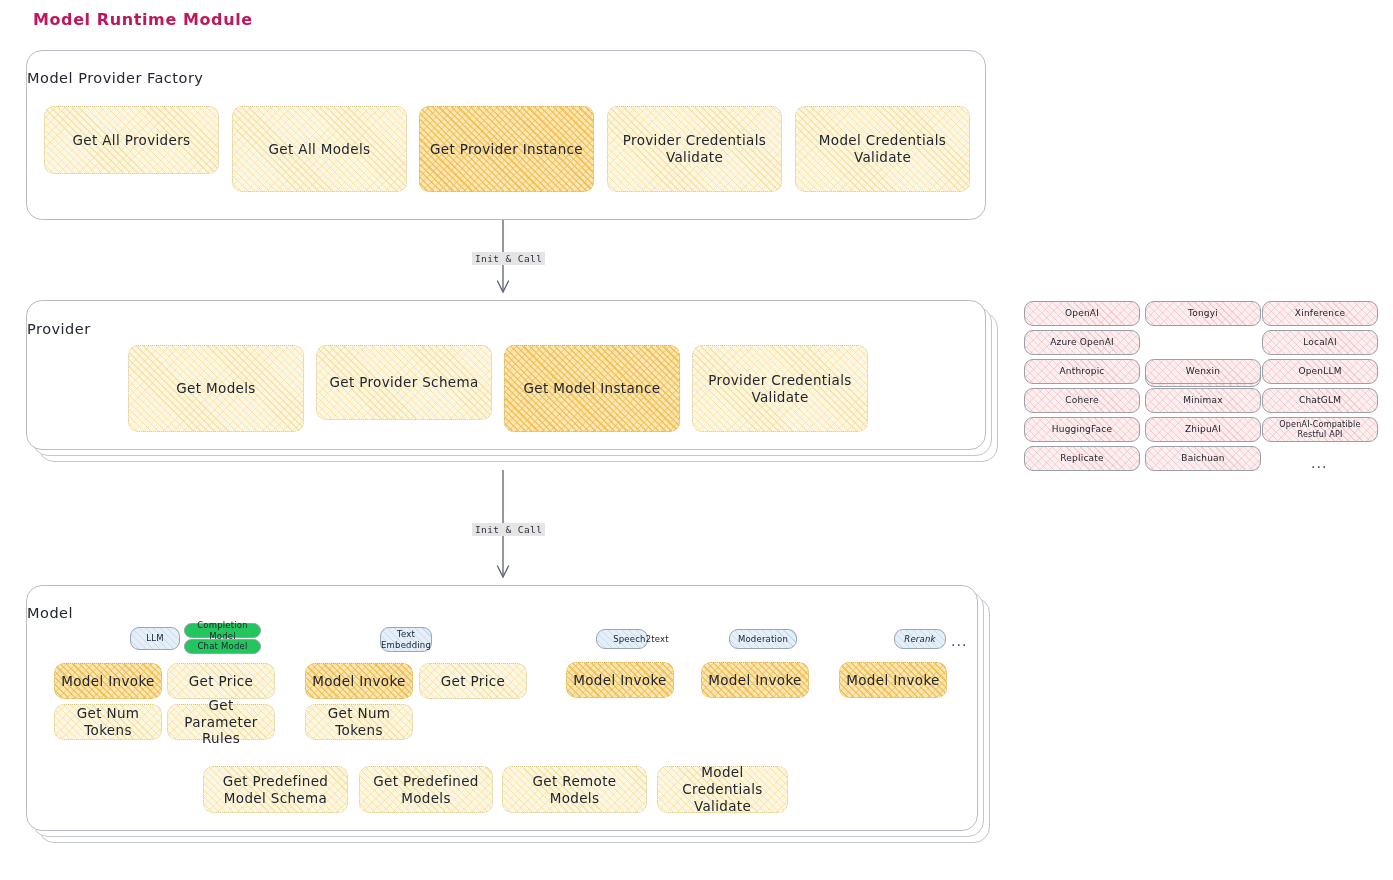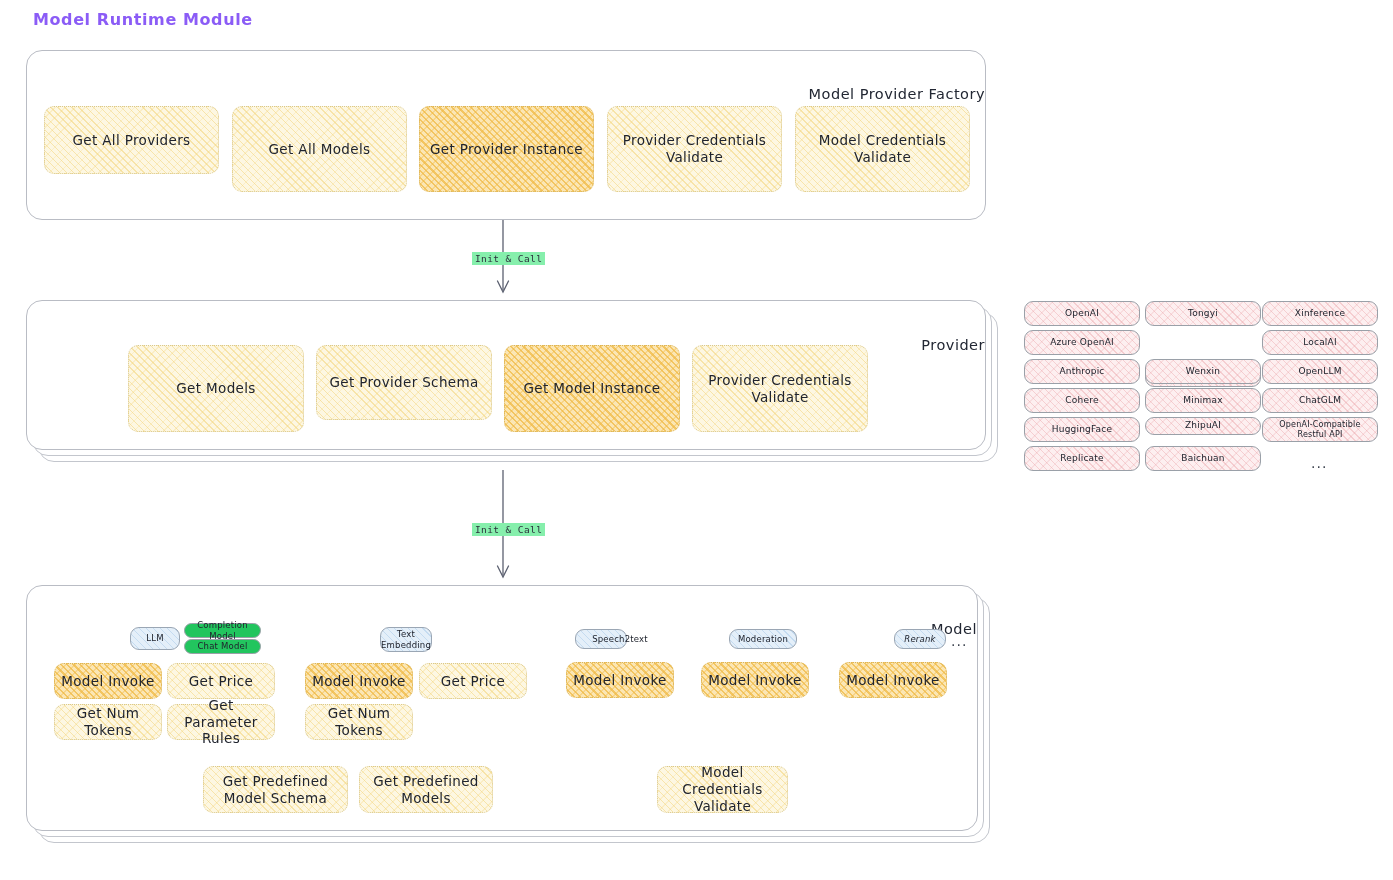--- a/index.html
+++ b/index.html
@@ -15,35 +15,35 @@
     font-family: "DejaVu Sans", sans-serif;
     color: #1f2430;
   }
   .canvas { position: absolute; inset: 0; }
 
   
   .hand { font-family: "DejaVu Sans", sans-serif; letter-spacing: .3px; }
 
   #page-title {
     position: absolute; left: 33px; top: 10px;
-    font-size: 16px; font-weight: 600; color: #8b5cf6;
+    font-size: 16px; font-weight: 600; color: #be185d;
     letter-spacing: .6px;
   }
 
   
   .group {
     position: absolute;
     background: #ffffff;
     border: 1.4px solid #b9bcc4;
     border-radius: 16px;
   }
   .group-title {
     position: absolute; left: 0; right: 0;
-    text-align: right;
-    font-size: 14.5px; color: #222733; letter-spacing: .5px; margin-top: 16px;
+    text-align: left;
+    font-size: 14.5px; color: #222733; letter-spacing: .5px;
   }
   
   .deck {
     position: absolute;
     background: #ffffff;
     border: 1.2px solid #c3c6cd;
     border-radius: 16px;
     z-index: 0;
   }
 
@@ -126,21 +126,21 @@
   }
 
   
   .arrow-svg { position: absolute; overflow: visible; }
   .arrow-label {
     position: absolute;
     font-size: 9.5px;
     font-family: "DejaVu Sans Mono", monospace;
     color: #2c313c;
     letter-spacing: .4px;
-    background: #86efac;
+    background: #e5e5e5;
     padding: 1px 3px;
     white-space: nowrap;
   }
 </style>
 </head>
 <body>
 
 <div class="canvas">
 
   <div id="page-title" class="hand">Model Runtime Module</div>
@@ -176,21 +176,21 @@
     <div class="node hand pink" style="left:1024px; top:330px; width:116px; height:25px;">Azure OpenAI</div>
     <div class="node hand pink" style="left:1024px; top:359px; width:116px; height:25px;">Anthropic</div>
     <div class="node hand pink" style="left:1024px; top:388px; width:116px; height:25px;">Cohere</div>
     <div class="node hand pink" style="left:1024px; top:417px; width:116px; height:25px;">HuggingFace</div>
     <div class="node hand pink" style="left:1024px; top:446px; width:116px; height:25px;">Replicate</div>
 
     <div class="node hand pink" style="left:1145px; top:301px; width:116px; height:25px;">Tongyi</div>
     <div class="node hand pink" style="left:1145px; top:330px; width:116px; height:25px;margin-top:32px;">Spark</div>
     <div class="node hand pink" style="left:1145px; top:359px; width:116px; height:25px;">Wenxin</div>
     <div class="node hand pink" style="left:1145px; top:388px; width:116px; height:25px;">Minimax</div>
-    <div class="node hand pink" style="left:1145px; top:417px; width:116px; height:18px;">ZhipuAI</div>
+    <div class="node hand pink" style="left:1145px; top:417px; width:116px; height:25px;">ZhipuAI</div>
     <div class="node hand pink" style="left:1145px; top:446px; width:116px; height:25px;">Baichuan</div>
 
     <div class="node hand pink" style="left:1262px; top:301px; width:116px; height:25px;">Xinference</div>
     <div class="node hand pink" style="left:1262px; top:330px; width:116px; height:25px;">LocalAI</div>
     <div class="node hand pink" style="left:1262px; top:359px; width:116px; height:25px;">OpenLLM</div>
     <div class="node hand pink" style="left:1262px; top:388px; width:116px; height:25px;">ChatGLM</div>
     <div class="node hand pink" style="left:1262px; top:417px; width:116px; height:25px; font-size:8px;">OpenAI-Compatible Restful API</div>
     <div class="ellipsis" style="left:1311px; top:456px;">...</div>
   </div>
 
@@ -213,28 +213,29 @@
   <div class="node hand amber-hi" style="left:54px; top:663px; width:108px; height:36px; z-index:2;">Model Invoke</div>
   <div class="node hand amber" style="left:167px; top:663px; width:108px; height:36px; z-index:2;">Get Price</div>
   <div class="node hand amber" style="left:54px; top:704px; width:108px; height:36px; z-index:2;">Get Num Tokens</div>
   <div class="node hand amber" style="left:167px; top:704px; width:108px; height:36px; z-index:2;">Get Parameter Rules</div>
 
   <div class="node hand blue" style="left:380px; top:627px; width:52px; height:25px; z-index:2;">Text Embedding</div>
   <div class="node hand amber-hi" style="left:305px; top:663px; width:108px; height:36px; z-index:2;">Model Invoke</div>
   <div class="node hand amber" style="left:419px; top:663px; width:108px; height:36px; z-index:2;">Get Price</div>
   <div class="node hand amber" style="left:305px; top:704px; width:108px; height:36px; z-index:2;">Get Num Tokens</div>
 
-  <div class="node hand blue" style="left:575px; top:629px; width:52px; height:20px; z-index:2;padding-left:44px;">Speech2text</div>
+  <div class="node hand blue" style="left:596px; top:629px; width:52px; height:20px; z-index:2;padding-left:44px;">Speech2text</div>
   <div class="node hand amber-hi" style="left:566px; top:662px; width:108px; height:36px; z-index:2;">Model Invoke</div>
 
   <div class="node hand blue" style="left:729px; top:629px; width:68px; height:20px; z-index:2;">Moderation</div>
   <div class="node hand amber-hi" style="left:701px; top:662px; width:108px; height:36px; z-index:2;">Model Invoke</div>
 
   <div class="node hand blue" style="left:894px; top:629px; width:52px; height:20px; z-index:2;font-style:italic;">Rerank</div>
   <div class="node hand amber-hi" style="left:839px; top:662px; width:108px; height:36px; z-index:2;">Model Invoke</div>
 
   <div class="ellipsis" style="left:951px; top:634px; z-index:2;">...</div>
 
   <div class="node hand amber" style="left:359px; top:766px; width:134px; height:47px; z-index:2;">Get Predefined Models</div>
   <div class="node hand amber" style="left:203px; top:766px; width:145px; height:47px; z-index:2;">Get Predefined Model Schema</div>
+  <div class="node hand amber" style="left:502px; top:766px; width:145px; height:47px; z-index:2;">Get Remote Models</div>
   <div class="node hand amber" style="left:657px; top:766px; width:131px; height:47px; z-index:2;">Model Credentials Validate</div>
 
 </div>
 
 </body></html>

